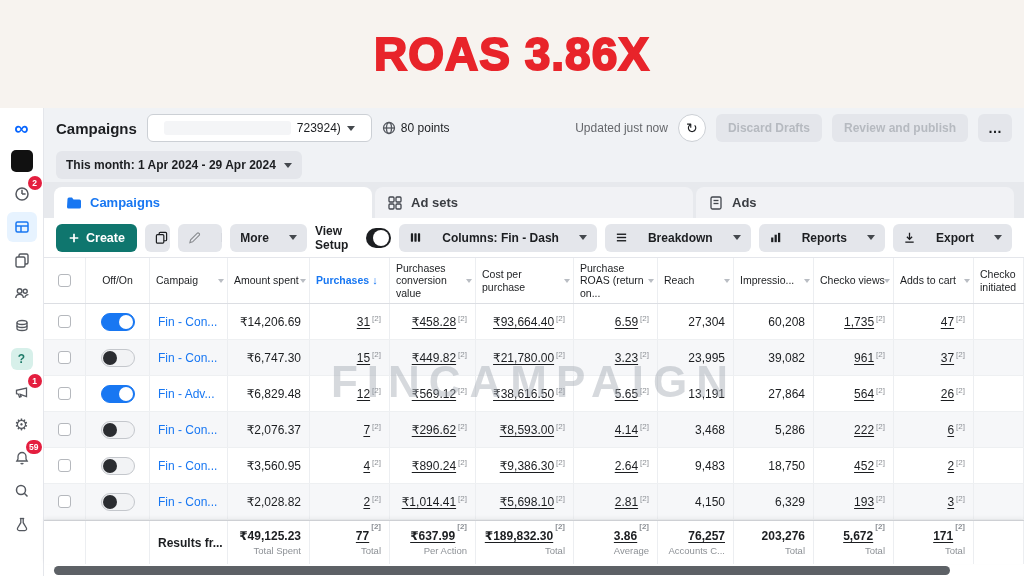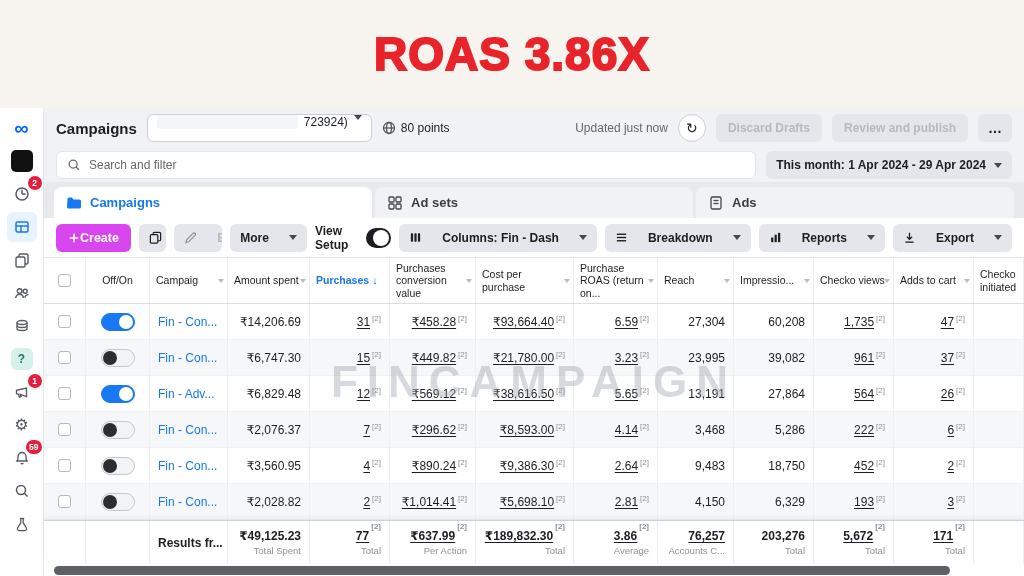--- a/index.html
+++ b/index.html
@@ -19,21 +19,21 @@
   .avatar{width:22px;height:22px;background:#111;border-radius:5px;display:block}
   .helpbox{width:22px;height:22px;background:#d7f0ea;color:#1d7a68;border-radius:6px;display:flex;align-items:center;justify-content:center;font-size:12px;font-weight:700}
   .gear-glyph{font-size:16px;color:#54585f;line-height:1}
   .badge{position:absolute;top:-3px;right:-5px;min-width:14px;height:14px;border-radius:8px;background:#e41e3f;color:#fff;font-size:8.5px;font-weight:700;display:flex;align-items:center;justify-content:center;padding:0 3px;z-index:2}
 
   .main{flex:1;display:flex;flex-direction:column;min-width:0}
 
   
   .topbar{display:flex;align-items:center;gap:10px;padding:0 12px;height:40px;background:#f0f2f5}
   .tb-title{font-size:15px;font-weight:700;white-space:nowrap}
-  .acct{width:225px;height:28px;background:#fff;border:1px solid #ccd0d5;border-radius:6px;display:flex;align-items:flex-start;padding:0 9px;gap:6px}
+  .acct{width:225px;height:28px;background:#fff;border:1px solid #ccd0d5;border-radius:6px;display:flex;align-items:center;padding:0 16px;gap:6px}
   .acct-redact{flex:1;height:14px;background:#f4f5f7;border-radius:3px}
   .acct-txt{font-size:12px;white-space:nowrap}
   .car{width:0;height:0;border-left:4px solid transparent;border-right:4px solid transparent;border-top:5px solid #44484d;display:inline-block;flex:none}
   .points{display:flex;align-items:center;gap:5px;font-size:12px;white-space:nowrap}
   .sp{flex:1}
   .upd{font-size:12px;color:#65676b;white-space:nowrap}
   .rbtn{width:28px;height:28px;border-radius:50%;border:1px solid #ccd0d5;background:#fff;font-size:14px;color:#1c1e21;display:flex;align-items:center;justify-content:center;cursor:pointer}
   .dbtn{height:28px;padding:0 12px;border:none;border-radius:6px;background:#e4e6eb;color:#b6bac0;font-size:12px;font-weight:600;white-space:nowrap;cursor:default}
   .mbtn{height:28px;width:34px;border:none;border-radius:6px;background:#e4e6eb;color:#1c1e21;font-size:14px;font-weight:700;cursor:pointer}
 
@@ -44,21 +44,21 @@
   .sinput::placeholder{color:#65676b}
   .datebtn{height:28px;background:#e4e6eb;border:none;border-radius:6px;display:flex;align-items:center;gap:8px;padding:0 10px;font-size:12px;font-weight:700;color:#1c1e21;white-space:nowrap;cursor:pointer}
 
   
   .tabs{display:flex;gap:3px;height:36px;padding:5px 10px 0;background:#e7e9ed;align-items:flex-end}
   .tab{flex:1;height:31px;border-radius:8px 8px 0 0;background:#f1f2f5;display:flex;align-items:center;gap:8px;padding:0 12px;font-size:13px;color:#3a3d42;font-weight:600;cursor:pointer;min-width:0}
   .tab.active{background:#fff;color:#1877f2}
 
   
   .tbar{display:flex;align-items:center;gap:8px;padding:0 12px;height:40px;background:#fff;border-bottom:1px solid #e4e6eb}
-  .create{height:28px;display:flex;align-items:center;padding:0 12px;background:#d946ef;border:none;border-radius:6px;color:#fff;font-size:12.5px;font-weight:700;cursor:pointer}
+  .create{height:28px;display:flex;align-items:center;gap:6px;padding:0 12px;background:#0f766e;border:none;border-radius:6px;color:#fff;font-size:12.5px;font-weight:700;cursor:pointer}
   .gbtn{height:28px;display:flex;align-items:center;gap:20px;padding:0 10px;background:#e4e6eb;border:none;border-radius:6px;font-size:12px;font-weight:600;color:#1c1e21;white-space:nowrap;cursor:pointer}
   .split{display:flex;border-radius:6px;overflow:hidden}
   .split .gbtn{border-radius:0}
   .split .seg2{padding:0 7px;border-left:1px solid #d2d5da}
   .vs{display:flex;align-items:center;gap:7px;margin-left:auto}
   .vs-label{font-size:12px;font-weight:600}
   .btgl{width:36px;height:20px;border-radius:12px;background:#1c1e21;position:relative;display:inline-block;cursor:pointer}
   .btgl .knob{position:absolute;right:2px;top:2px;width:16px;height:16px;border-radius:50%;background:#fff}
 
   
@@ -201,27 +201,20 @@
       <span class="upd">Updated just now</span>
       <button class="rbtn">
           <span>↻</span>
         </button>
       <button class="dbtn">Discard Drafts</button>
       <button class="dbtn">Review and publish</button>
       <button class="mbtn">…</button>
     </div>
 
     <div class="srow">
-      <div class="search">
-        <svg width="14" height="14" viewBox="0 0 16 16">
-            <circle cx="7" cy="7" r="4.5" stroke="#65676b" stroke-width="1.5" fill="none"></circle>
-            <line x1="10.3" y1="10.3" x2="13.5" y2="13.5" stroke="#65676b" stroke-width="1.5"></line>
-          </svg>
-        <input class="sinput" placeholder="Search and filter" style="">
-      </div>
       <button class="datebtn">
         <span>This month: 1 Apr 2024 - 29 Apr 2024</span>
         <span class="car"></span>
       </button>
     </div>
 
     <div class="tabs">
       <div class="tab active">
         <svg width="16" height="16" viewBox="0 0 16 16">
             <path d="M1.5 4 a1.5 1.5 0 0 1 1.5-1.5 h3 l1.5 2 h6 A1.5 1.5 0 0 1 15 6 v6 a1.5 1.5 0 0 1-1.5 1.5 h-11 A1.5 1.5 0 0 1 1 12 z" fill="#1877f2"></path>

